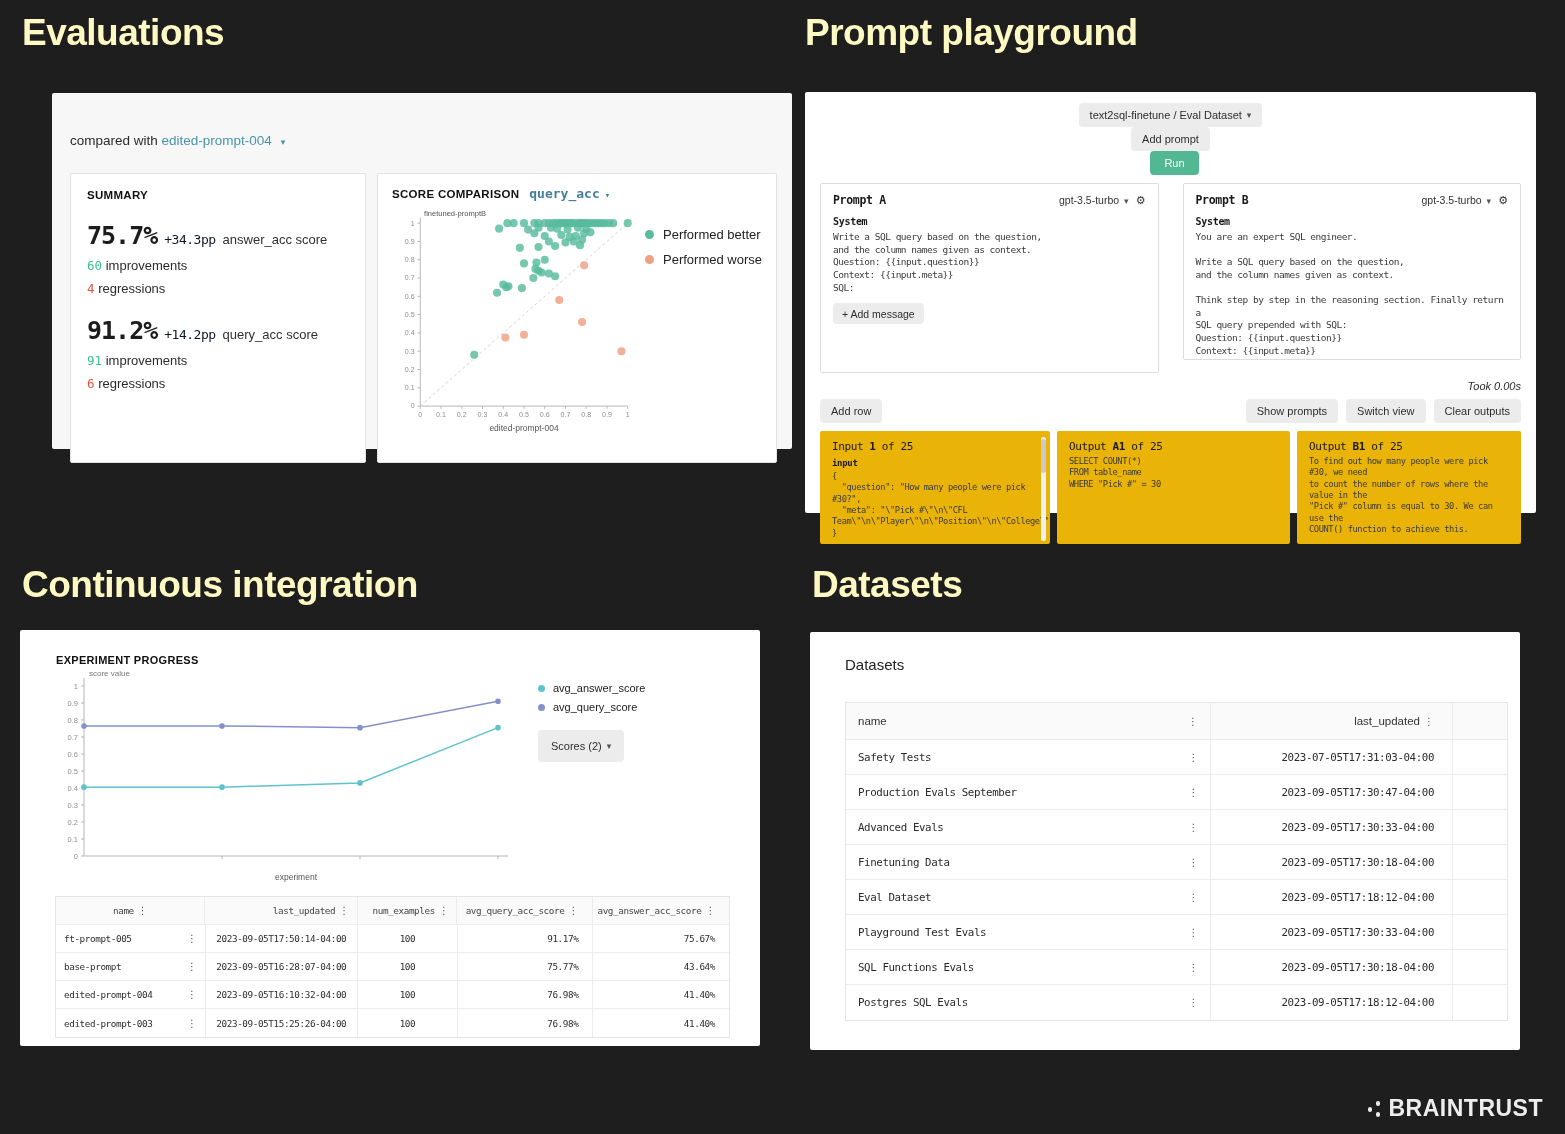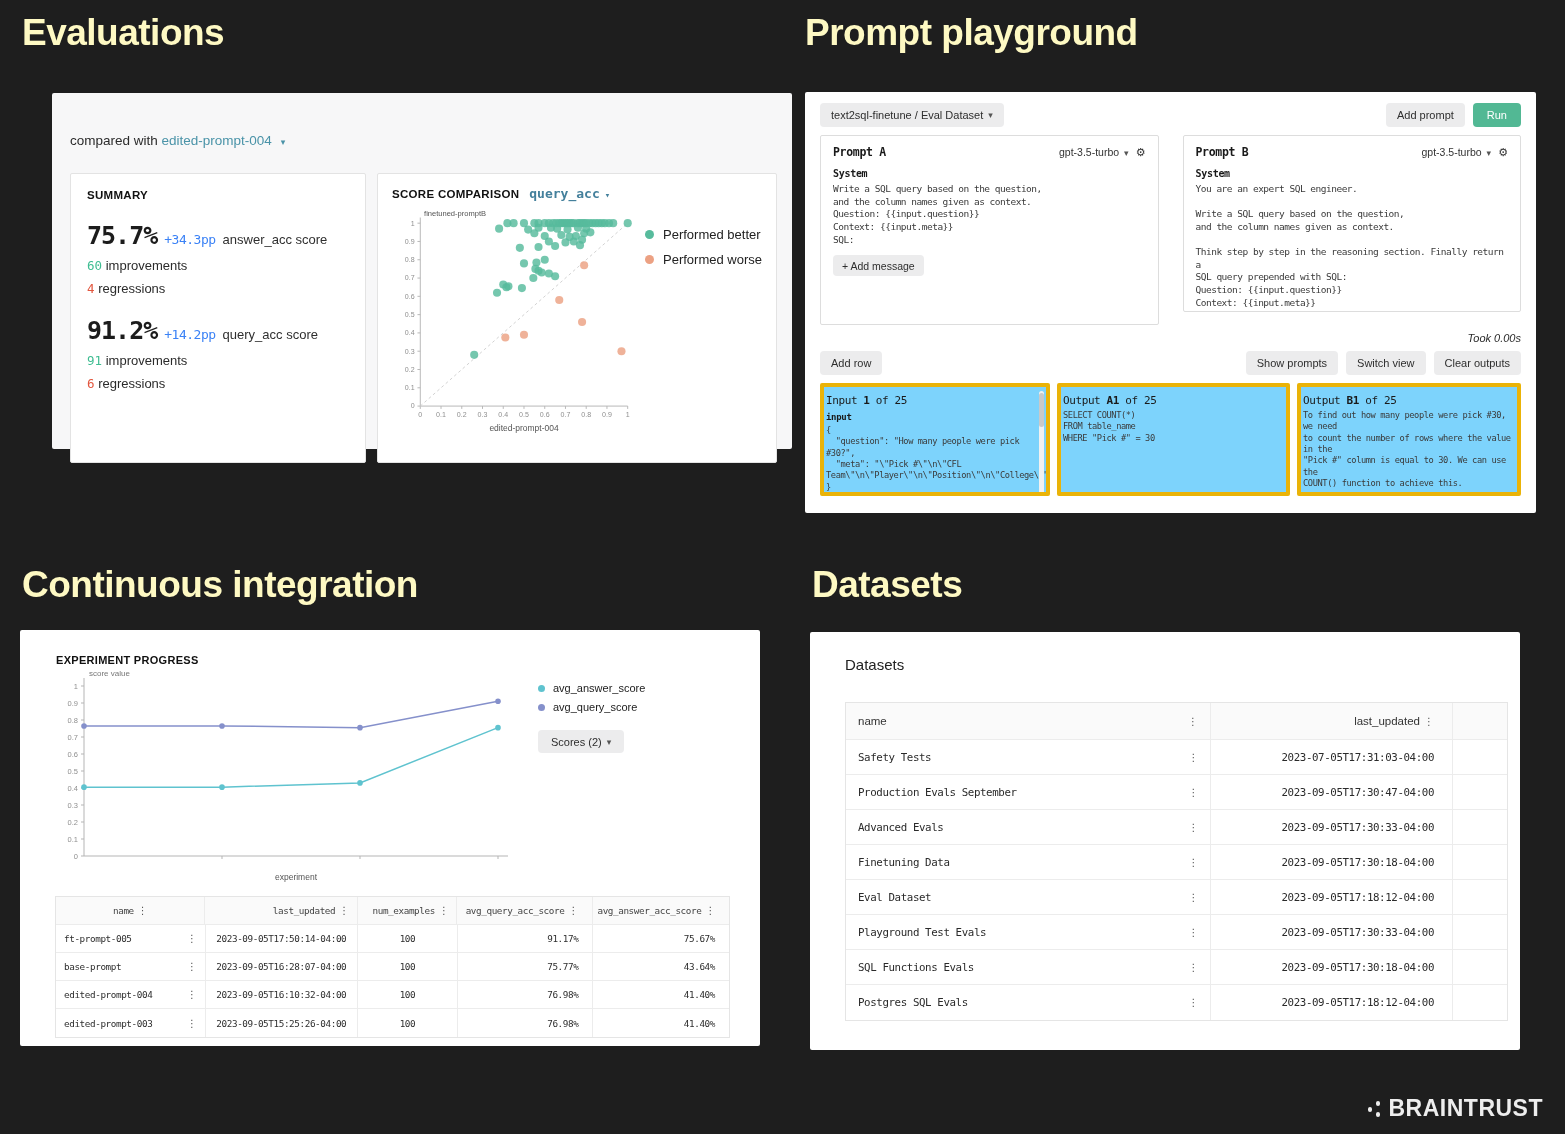--- a/index.html
+++ b/index.html
@@ -19,71 +19,71 @@
   .compared { position:absolute; left:18px; top:40px; font-size:13.5px; color:#2b2b2b; }
   .compared .link { color:#4a93a8; text-decoration:none; cursor:pointer; }
   .caret { font-size:9px; color:#555; margin-left:5px; }
   .compared .caret { color:#4a93a8; }
   .card { position:absolute; background:#fff; border:1px solid #e3e3e3; border-radius:2px; }
   .summary-card { left:18px; top:80px; width:296px; height:290px; padding:15px 16px; }
   .card-heading { font-size:11.5px; font-weight:700; color:#111; letter-spacing:0.3px; }
   .score-block { margin-top:20px; }
   .score-main { display:flex; align-items:baseline; }
   .pct { font-family:"DejaVu Sans Mono", monospace; font-size:25px; font-weight:600; color:#1c1c1c; letter-spacing:-1px; }
-  .delta { font-family:"DejaVu Sans Mono", monospace; font-size:13px; color:#3b82f6; margin-left:7px; letter-spacing:-0.5px; }
+  .delta { font-family:"DejaVu Sans Mono", monospace; font-size:13px; color:#0f172a; margin-left:7px; letter-spacing:-0.5px; }
   .score-label { font-size:13px; color:#2f2f2f; margin-left:7px; }
   .imp-line { font-size:13px; color:#2b2b2b; margin-top:8px; }
   .imp-line .num { font-family:"DejaVu Sans Mono", monospace; font-size:12.5px; }
   .pos { color:#3fbd92; } .neg { color:#e2573f; }
   .compare-card { left:325px; top:80px; width:400px; height:290px; padding:12px 14px; }
   .compare-head { display:flex; align-items:center; }
   .metric { font-family:"DejaVu Sans Mono", monospace; font-size:13px; font-weight:700; color:#44809c; margin-left:10px; cursor:pointer; }
   .metric .caret { color:#44809c; }
   .compare-body { display:flex; }
   .legend { margin-top:26px; margin-left:6px; }
   .legend-item { display:flex; align-items:center; font-size:13px; color:#222; margin-bottom:10px; white-space:nowrap; }
   .dot { width:9px; height:9px; border-radius:50%; margin-right:9px; flex:none; }
 
   
   .pp-panel { left:805px; top:92px; width:731px; height:421px; padding:11px 15px; }
-  .pp-topbar { display:flex; align-items:center; }
+  .pp-topbar { display:flex; align-items:center;flex-direction:column; }
   .pill { background:#ececed; border:none; border-radius:4px; font-family:"Liberation Sans", sans-serif; font-size:11px; color:#2e2e2e; height:24px; padding:0 11px; display:inline-flex; align-items:center; cursor:pointer; white-space:nowrap; }
   .pill.run { background:#52b894; color:#fff; margin-left:8px; padding:0 14px; }
   .spacer { flex:1; }
   .prompt-row { display:flex; gap:24px; margin-top:8px; }
   .prompt-card { flex:1; border:1px solid #ddd; border-radius:2px; padding:9px 12px; background:#fff; overflow:hidden; }
   .pc-a { height:190px; } .pc-b { height:177px; }
   .pc-head { display:flex; align-items:center; }
   .pc-title { font-family:"DejaVu Sans Mono", monospace; font-size:11.5px; font-weight:700; color:#1a1a1a; letter-spacing:-0.3px; }
   .model { font-size:10.5px; color:#333; cursor:pointer; white-space:nowrap; }
   .gear { font-size:11px; color:#333; margin-left:7px; cursor:pointer; }
   .pc-role { font-family:"DejaVu Sans Mono", monospace; font-size:10px; font-weight:700; color:#1a1a1a; margin-top:9px; letter-spacing:-0.3px; }
   .pc-body { font-family:"DejaVu Sans Mono", monospace; font-size:9.5px; letter-spacing:-0.5px; color:#3a3a3a; line-height:1.33; white-space:pre-wrap; margin-top:4px; }
   .pill.small { height:21px; font-size:10.5px; margin-top:9px; padding:0 9px; }
   .took { text-align:right; font-size:11px; font-style:italic; color:#2b2b2b; margin-top:7px; }
   .pp-toolbar { display:flex; align-items:center; margin-top:7px; }
   .pp-toolbar .pill + .pill { margin-left:8px; }
   .cells-row { display:flex; gap:7px; margin-top:8px; height:113px; }
-  .cell { border:4px solid #eab308; border-radius:2px; background:#7dd3fc; padding:7px 2px; overflow:hidden; position:relative; }
+  .cell { border:2px solid #eab308; border-radius:2px; background:#eab308; padding:7px 10px; overflow:hidden; position:relative; }
   .cell-input { width:230px; } .cell-a { width:233px; } .cell-b { flex:1; }
   .cell-title { font-family:"DejaVu Sans Mono", monospace; font-size:11px; color:#1a1a1a; letter-spacing:-0.4px; }
   .cell-title b { font-weight:700; }
   .cell-label { font-family:"DejaVu Sans Mono", monospace; font-size:9px; font-weight:700; color:#1a1a1a; margin-top:5px; letter-spacing:-0.3px; }
   .cell-text { font-family:"DejaVu Sans Mono", monospace; font-size:8.7px; letter-spacing:-0.4px; color:#3a3a3a; line-height:1.3; white-space:pre-wrap; margin-top:3px; }
   .scrollbar { position:absolute; right:2px; top:4px; width:5px; height:104px; background:#f1f1f1; border-radius:3px; }
   .scroll-thumb { position:absolute; left:0; top:2px; width:5px; height:34px; background:#c9c9c9; border-radius:3px; }
 
   
   .ci-panel { left:20px; top:630px; width:740px; height:416px; }
   .ci-heading { position:absolute; left:36px; top:24px; font-size:11px; font-weight:700; color:#111; letter-spacing:0.3px; }
   .ci-chart-row { position:absolute; left:28px; top:38px; display:flex; }
   .ci-legend { margin-left:2px; margin-top:14px; }
   .ci-legend .legend-item { font-size:11px; margin-bottom:7px; }
   .ci-legend .dot { width:7px; height:7px; margin-right:8px; }
-  .scores-btn { margin-top:10px; height:23px; padding:0 13px; }
+  .scores-btn { margin-top:10px; height:32px; padding:0 13px; }
   .ci-table { position:absolute; left:35px; top:266px; width:675px; border:1px solid #e5e5e5; font-family:"DejaVu Sans Mono", monospace; }
   .ci-tr { display:flex; height:28px; align-items:center; border-bottom:1px solid #ececec; background:#fff; }
   .ci-tr:last-child { border-bottom:none; }
   .ci-thead { background:#fafafa; color:#444; }
   .ci-td { height:100%; display:flex; align-items:center; border-right:1px solid #ececec; padding:0 8px; font-size:9.3px; letter-spacing:-0.4px; color:#2e2e2e; }
   .ci-td:last-child { border-right:none; }
   .td-name { width:150px; } .td-date { width:153px; justify-content:center; }
   .td-num { width:100px; justify-content:center; } .td-score { width:136px; justify-content:flex-end; padding-right:14px; }
   .ci-thead .td-name { justify-content:center; position:relative; }
   .ci-thead .ci-td { font-size:9.3px; color:#444; }

